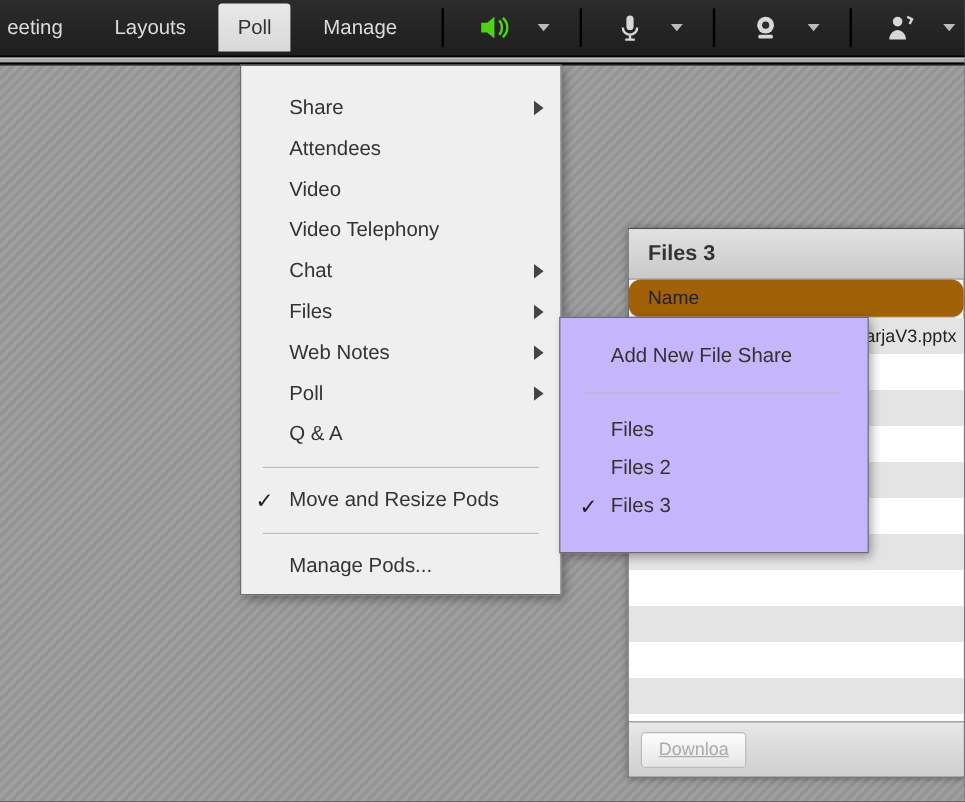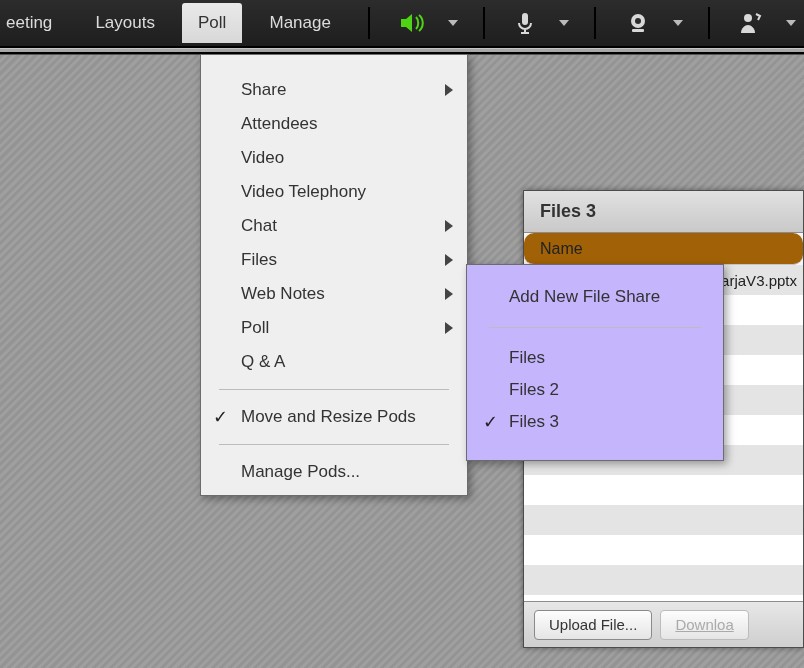--- a/index.html
+++ b/index.html
@@ -54,21 +54,20 @@
     <div class="pod-row"></div>
     <div class="pod-row"></div>
     <div class="pod-row"></div>
     <div class="pod-row"></div>
     <div class="pod-row"></div>
     <div class="pod-row"></div>
     <div class="pod-row"></div>
     <div class="pod-row"></div>
   </div>
   <div class="pod-footer">
-    <button class="btn">Upload File...</button>
     <button class="btn disabled">Downloa</button>
   </div>
 </div>
 
 <div class="menubar">
   <div class="menubar-item" style="padding-left:2px">eeting</div>
   <div class="menubar-item">Layouts</div>
   <div class="menubar-item open">Poll</div>
   <div class="menubar-item">Manage</div>
   <div class="menubar-divider"></div>

